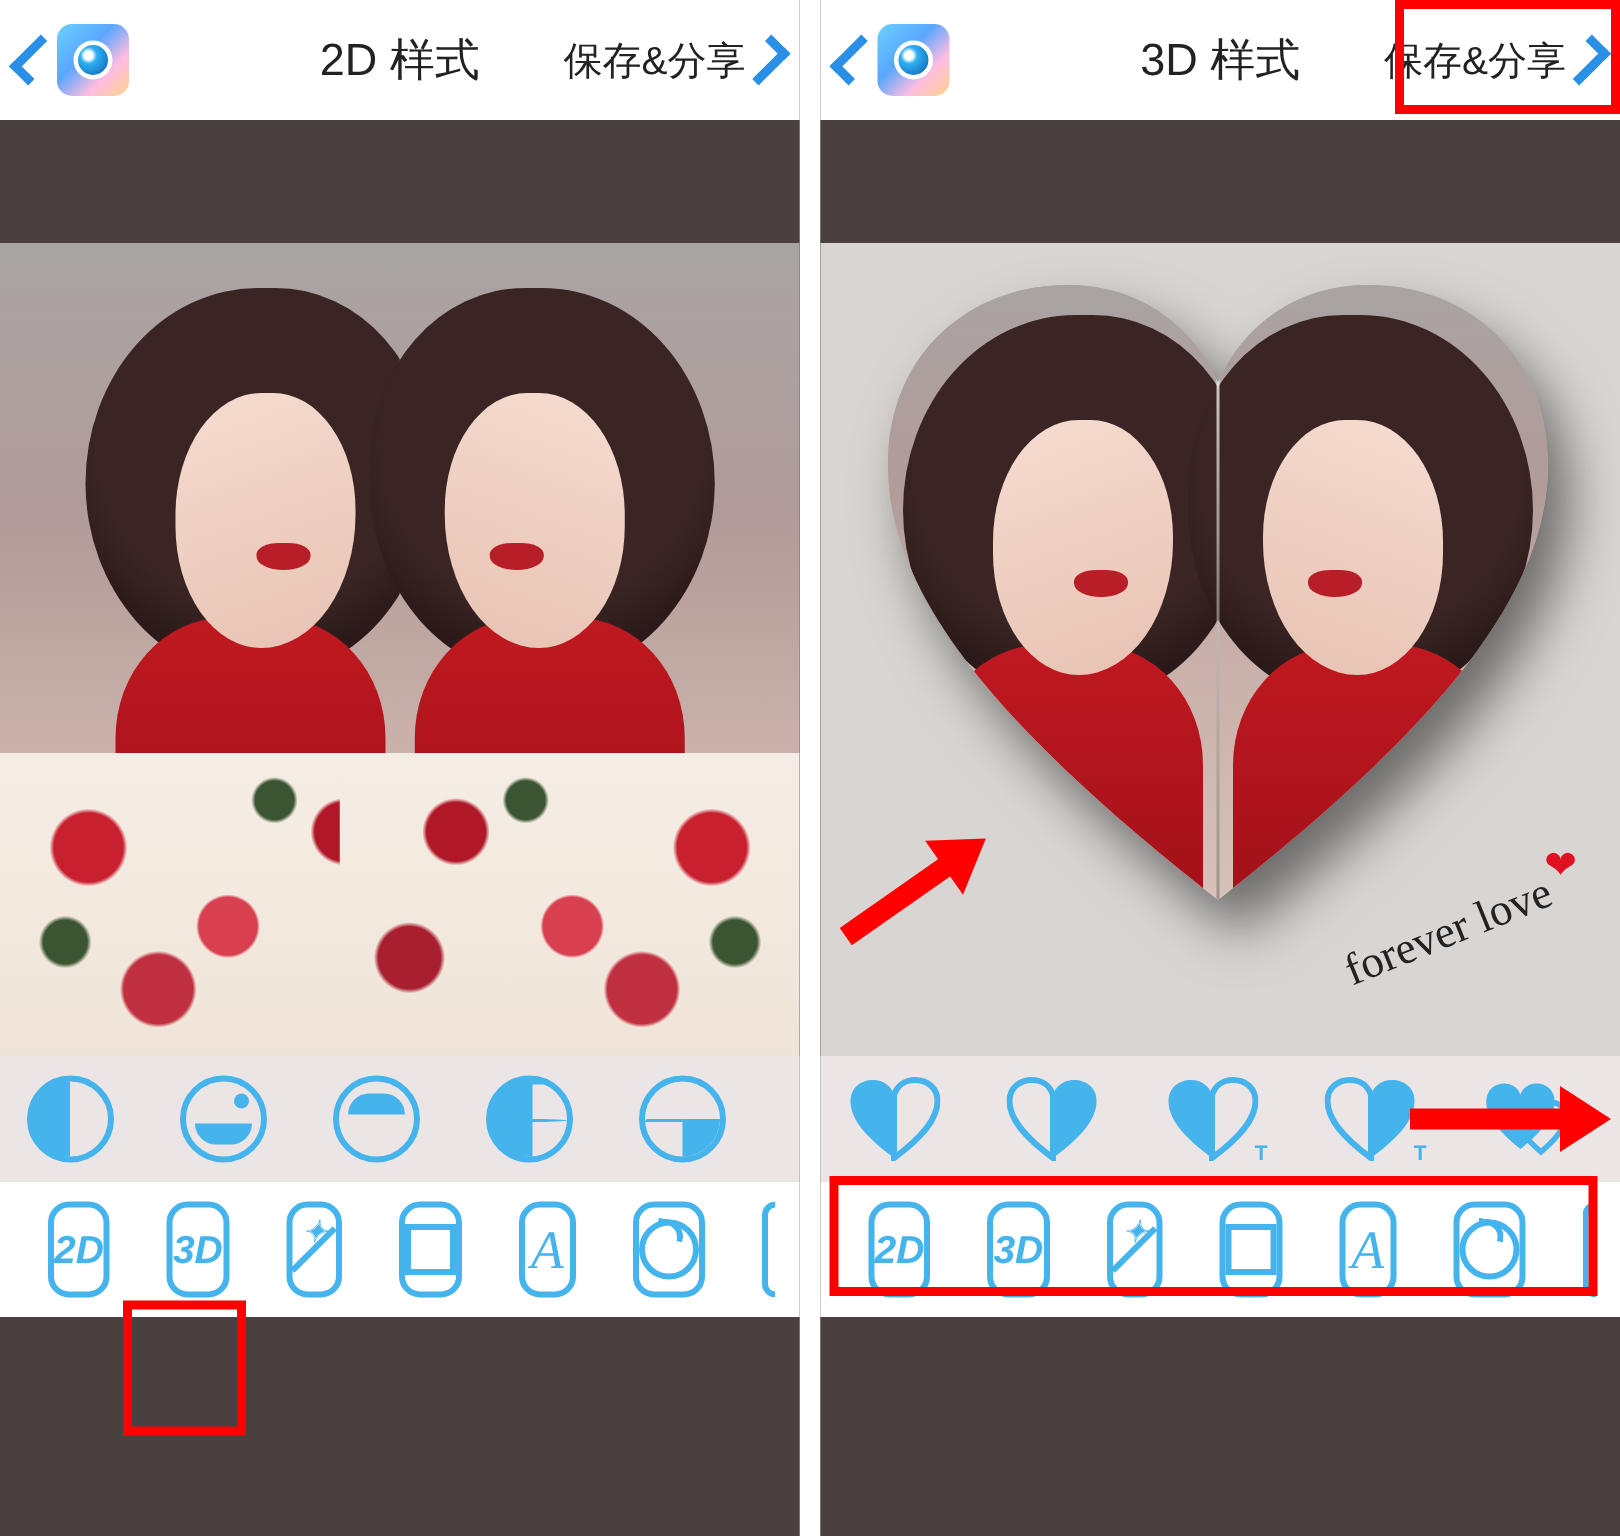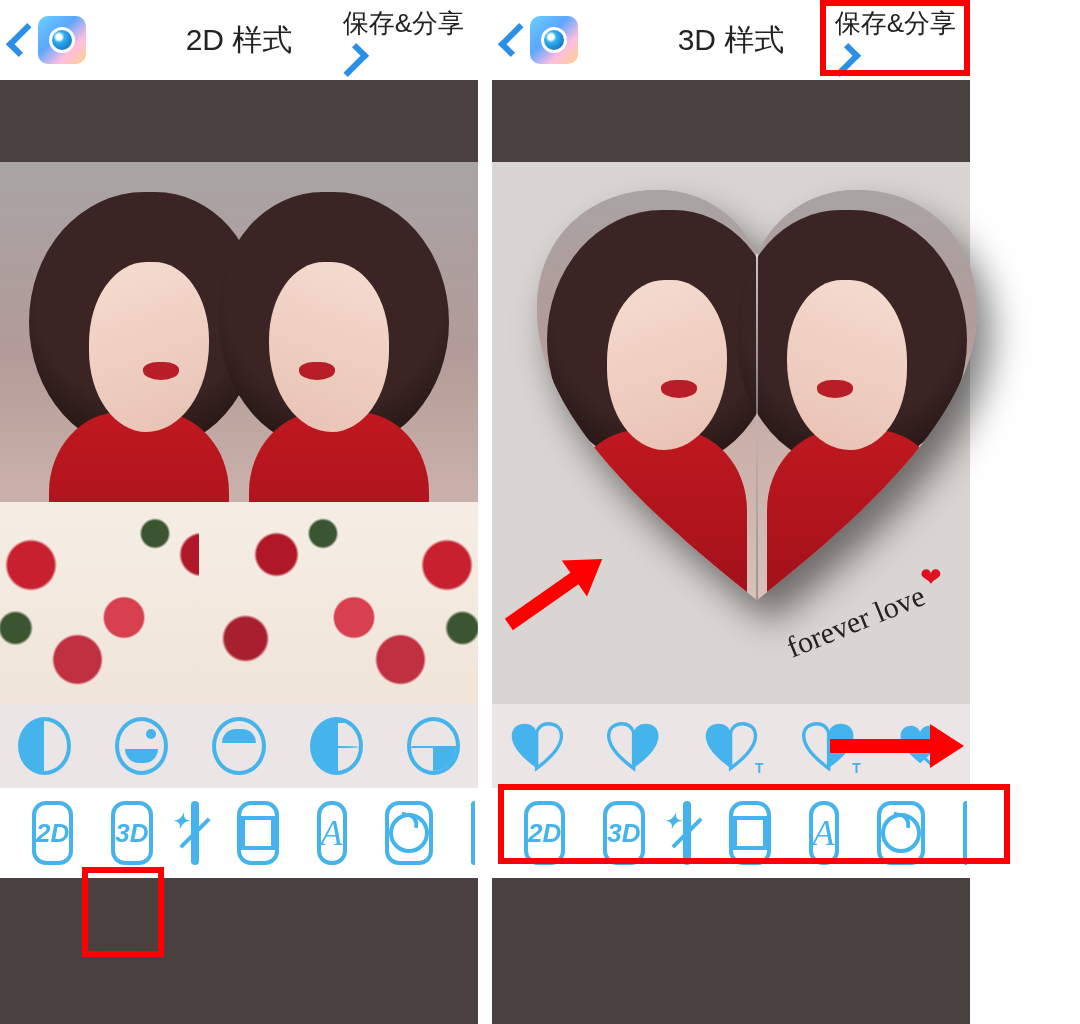--- a/index.html
+++ b/index.html
@@ -6,21 +6,21 @@
   body {
     width: 1080px;
     height: 1024px;
     background: #ffffff;
     font-family: -apple-system, "PingFang SC", sans-serif;
     display: flex;
     gap: 14px;
   }
   .panel {
     position: relative;
-    width: 478px;
+    width: 533px;
     height: 1024px;
     background: #4a4040;
     display: flex;
     flex-direction: column;
   }
   .header {
     height: 80px;
     background: #ffffff;
     display: flex;
     align-items: center;
@@ -49,21 +49,21 @@
   }
   .app-icon .lens {
     width: 26px; height: 26px; border-radius: 50%;
     background: radial-gradient(circle at 35% 35%, #ffffff 0 15%, #2fb0f0 30%, #1572c4 80%);
     border: 3px solid #fff;
   }
   .title {
     position: absolute; left: 50%; transform: translateX(-50%);
     font-size: 30px; color: #222; font-weight: 400;
   }
-  .save-share { display: flex; gap: 4px; font-size: 26px; color: #222; flex-direction: column; }
+  .save-share { display: flex; align-items: center; gap: 4px; font-size: 26px; color: #222; }
 
   .canvas-area {
     flex: 1;
     background: #4a4040;
     display: flex;
     flex-direction: column;
   }
   .img-hold {
     margin-top: 82px;
     height: 542px;

